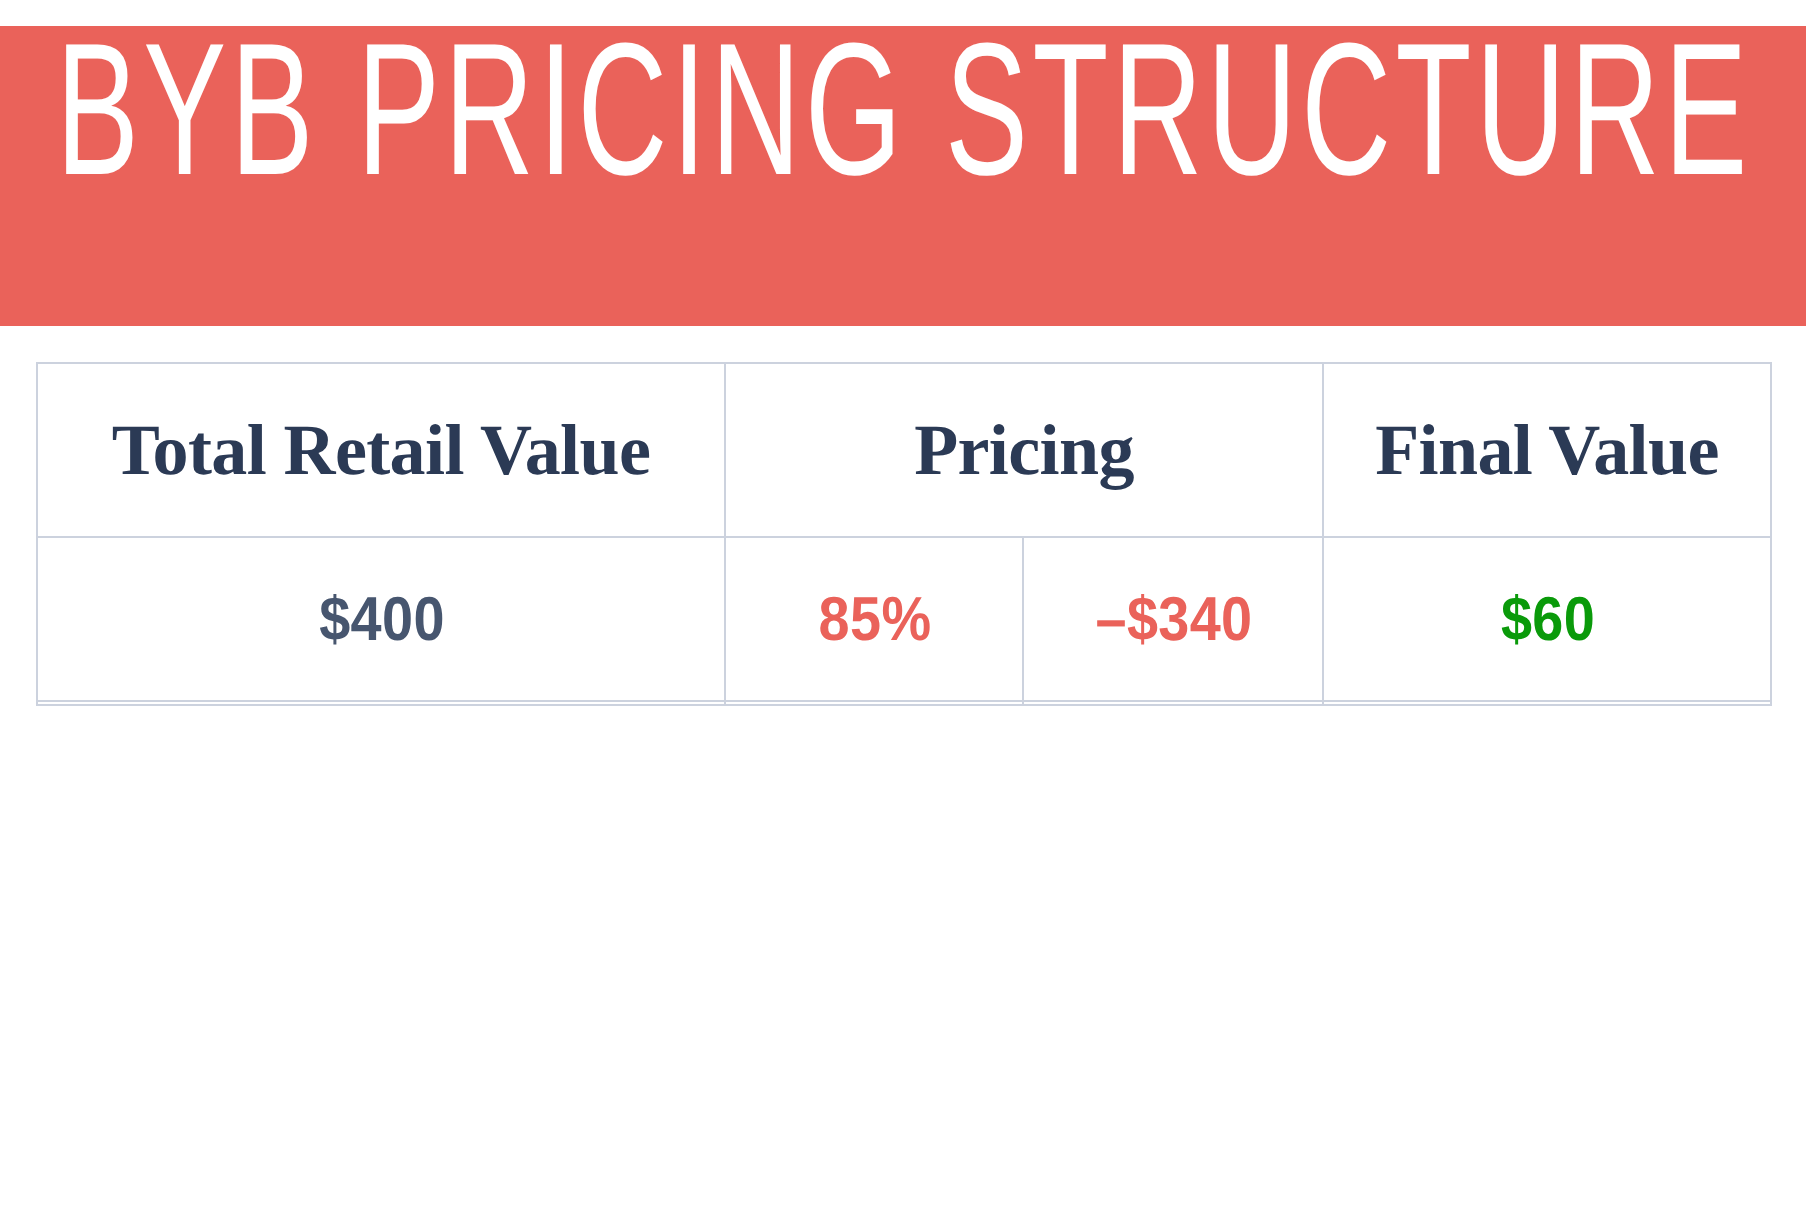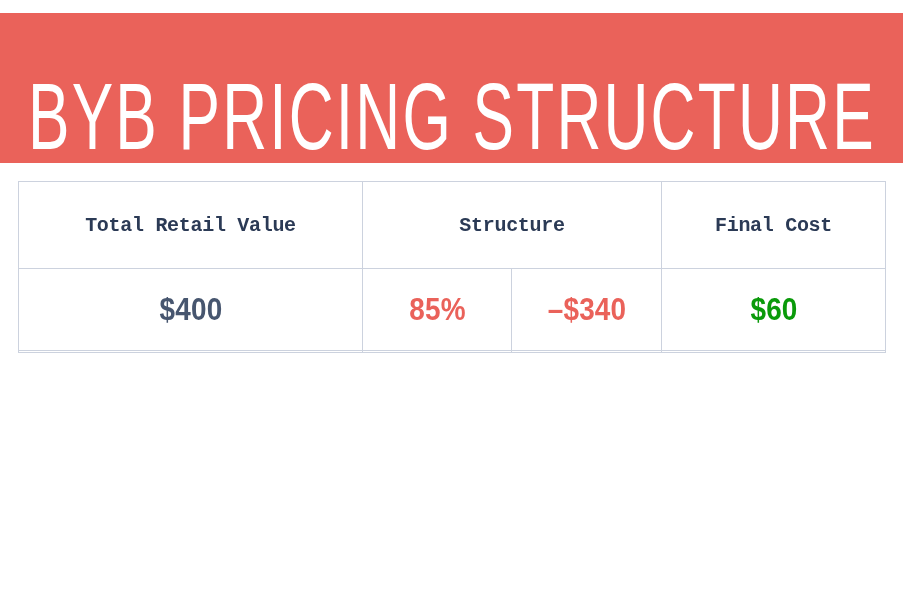--- a/index.html
+++ b/index.html
@@ -24,21 +24,21 @@
 
   
   #banner {
     position: absolute;
     left: 0;
     top: 13px;
     width: 903px;
     height: 150px;
     background: #ea625a;
     display: flex;
-    align-items: flex-end;
+    align-items: flex-start;
     justify-content: center;
     overflow: hidden;
   }
   #banner-title {
     color: #ffffff;
     font-family: "Liberation Sans", sans-serif;
     font-size: 84px;
     font-weight: 400;
     letter-spacing: 3px;
     line-height: 1;
@@ -71,22 +71,22 @@
   table.pricing td, table.pricing th {
     border: 1px solid #ccd2de;
     text-align: center;
     vertical-align: middle;
     padding: 0;
   }
 
   thead th {
     height: 86px;
     color: #2b3a55;
-    font-family: Liberation Mono, monospace;
-    font-size: 20px;
+    font-family: Liberation Serif, serif;
+    font-size: 36px;
     font-weight: bold;
     letter-spacing: -0.3px;
     border-bottom: 3px solid #55637e;
   }
 
   tbody td {
     height: 81px;
     font-family: "Liberation Sans", sans-serif;
     font-size: 31px;
     font-weight: bold;
@@ -116,22 +116,22 @@
     <table class="pricing">
       <colgroup>
         <col class="c1">
           <col class="c2">
           <col class="c3">
           <col class="c4">
       </colgroup>
       <thead>
         <tr>
           <th>Total Retail Value</th>
-          <th colspan="2">Structure</th>
-          <th>Final Cost</th>
+          <th colspan="2">Pricing</th>
+          <th>Final Value</th>
         </tr>
       </thead>
       <tbody>
         <tr>
           <td class="retail">$400</td>
           <td class="pct">85%</td>
           <td class="amount">–$340</td>
           <td class="final">$60</td>
         </tr>
         <tr class="spacer">

